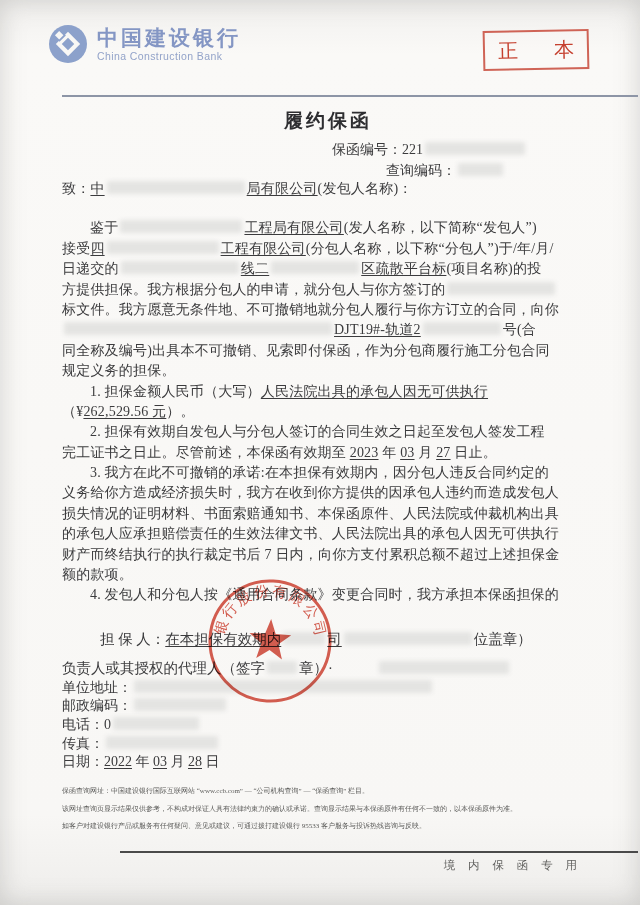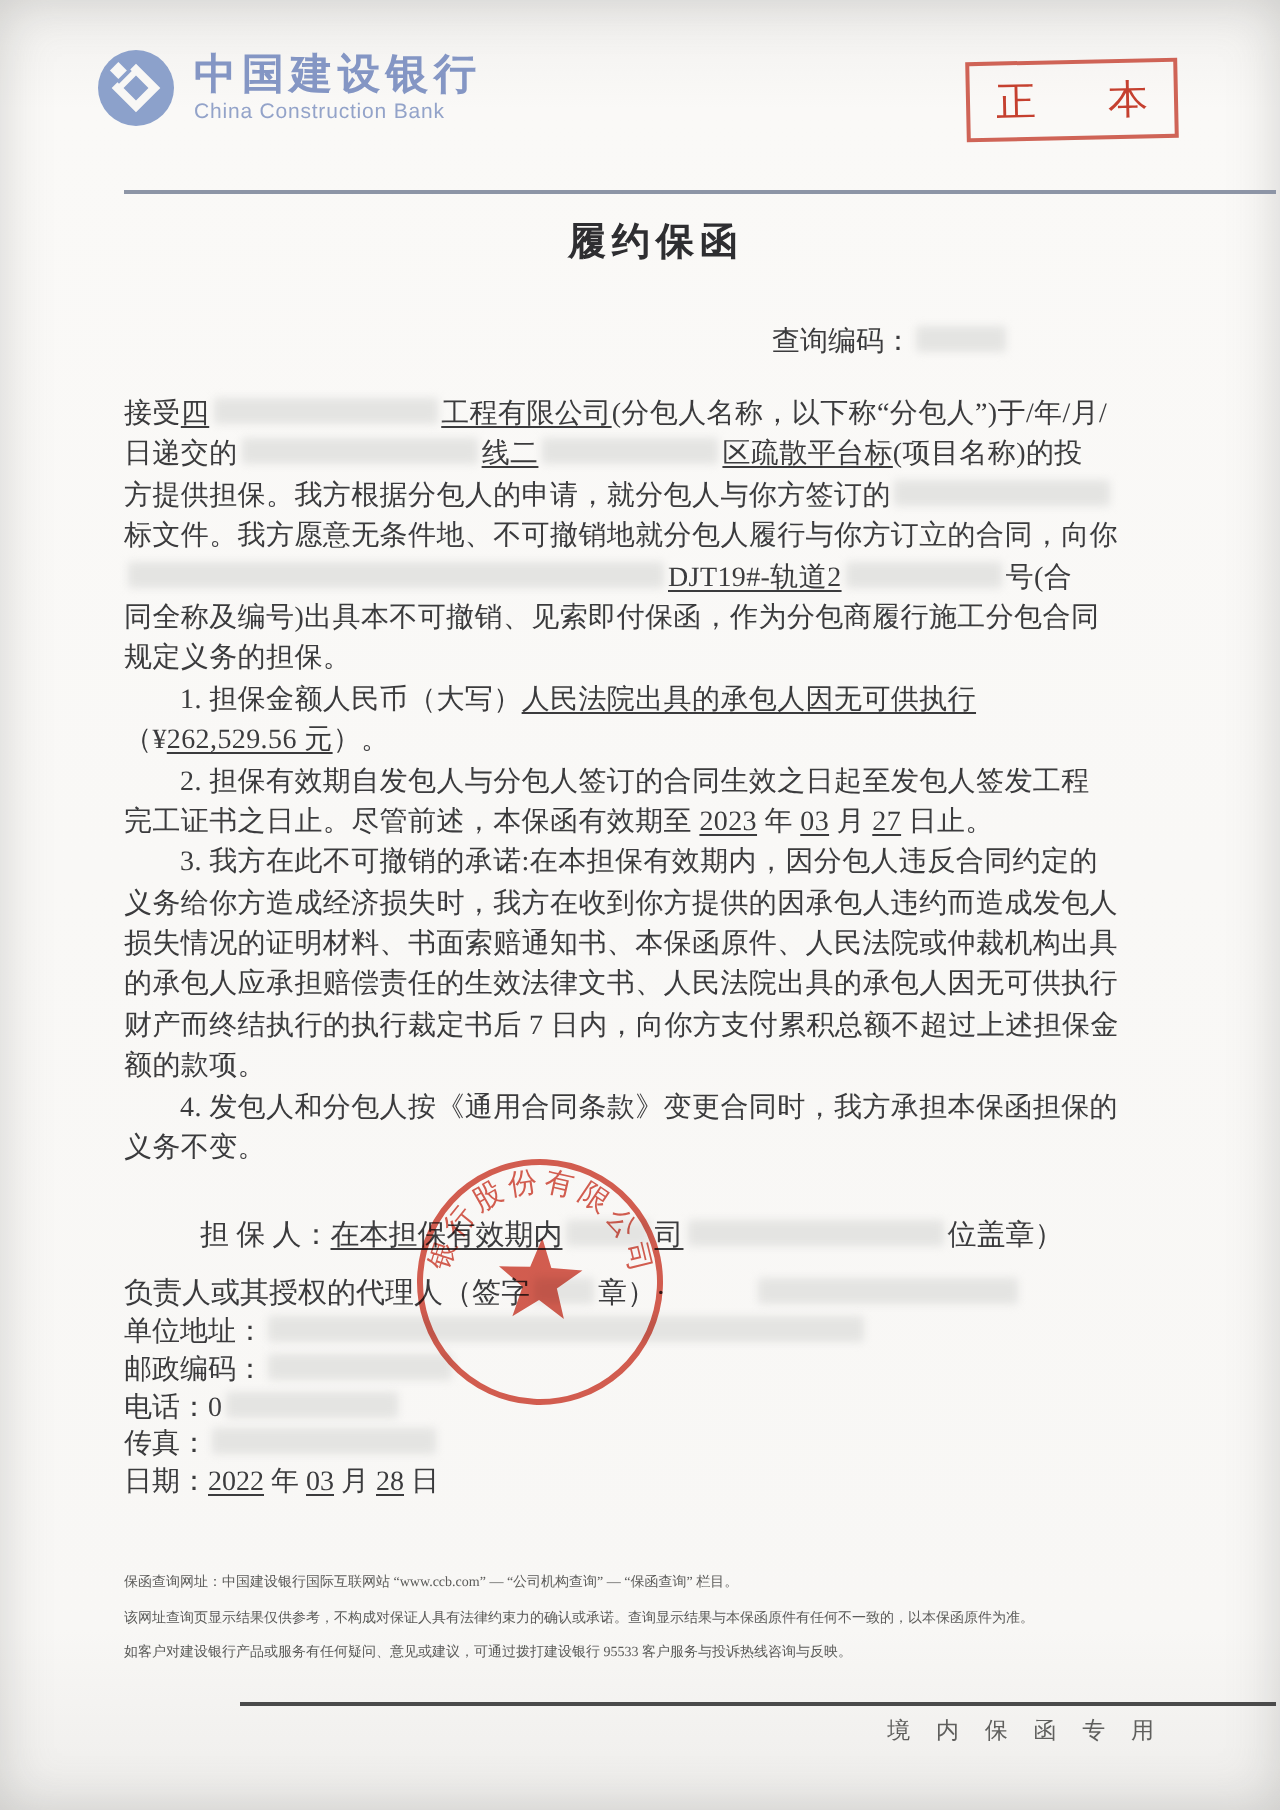--- a/index.html
+++ b/index.html
@@ -67,29 +67,38 @@
     </div>
   </div>
   <div class="hdr-rule"></div>
 
   <div class="orig-stamp">
     <span>正　本</span>
   </div>
 
   <div class="title">履约保函</div>
 
+  <div class="meta1">
+    <span>保函编号：</span><span>221</span><span class="redact" style="width:100px"></span>
+  </div>
   <div class="meta2">
     <span>查询编码：</span><span class="redact" style="width:45px"></span>
   </div>
 
   <div class="content">
 
+    <div class="ln">
+      <span>致：</span><span class="u"><span>中</span><span class="redact" style="width:138px"></span><span>局有限公司</span></span><span>(发包人名称)：</span>
+    </div>
 
     <div class="gap"></div>
 
+    <div class="ln ind">
+      <span>鉴于</span><span class="redact" style="width:122px"></span><span class="u">工程局有限公司</span><span>(发人名称，以下简称“发包人”)</span>
+    </div>
     <div class="ln">
       <span>接受</span><span class="u"><span>四</span><span class="redact" style="width:112px"></span><span>工程有限公司</span></span><span>(分包人名称，以下称“分包人”)于/年/月/</span>
     </div>
     <div class="ln">
       <span>日递交的</span><span class="u"><span class="redact" style="width:118px"></span><span>线二</span><span class="redact" style="width:88px"></span><span>区疏散平台标</span></span><span>(项目名称)的投</span>
     </div>
     <div class="ln">
       <span>方提供担保。我方根据分包人的申请，就分包人与你方签订的</span><span class="redact" style="width:108px"></span>
     </div>
     <div class="ln">标文件。我方愿意无条件地、不可撤销地就分包人履行与你方订立的合同，向你</div>
@@ -112,21 +121,20 @@
     </div>
 
     <div class="ln ind">3. 我方在此不可撤销的承诺:在本担保有效期内，因分包人违反合同约定的</div>
     <div class="ln">义务给你方造成经济损失时，我方在收到你方提供的因承包人违约而造成发包人</div>
     <div class="ln">损失情况的证明材料、书面索赔通知书、本保函原件、人民法院或仲裁机构出具</div>
     <div class="ln">的承包人应承担赔偿责任的生效法律文书、人民法院出具的承包人因无可供执行</div>
     <div class="ln">财产而终结执行的执行裁定书后 7 日内，向你方支付累积总额不超过上述担保金</div>
     <div class="ln">额的款项。</div>
 
     <div class="ln ind">4. 发包人和分包人按《通用合同条款》变更合同时，我方承担本保函担保的</div>
-    <div class="ln">义务不变。</div>
 
     <div class="sig-guarantor">
       <span>担 保 人：</span><span class="u"><span>在本担保有效期内</span><span class="redact" style="width:42px"></span><span>司</span></span><span class="redact" style="width:128px"></span><span>位盖章）</span>
     </div>
     <div class="sig-agent">
       <span>负责人或其授权的代理人（签字</span><span class="redact" style="width:30px"></span><span>章）·</span><span class="redact" style="width:130px;margin-left:46px"></span>
     </div>
     <div class="sig-ln">
       <span>单位地址：</span><span class="redact" style="width:298px"></span>
     </div>

